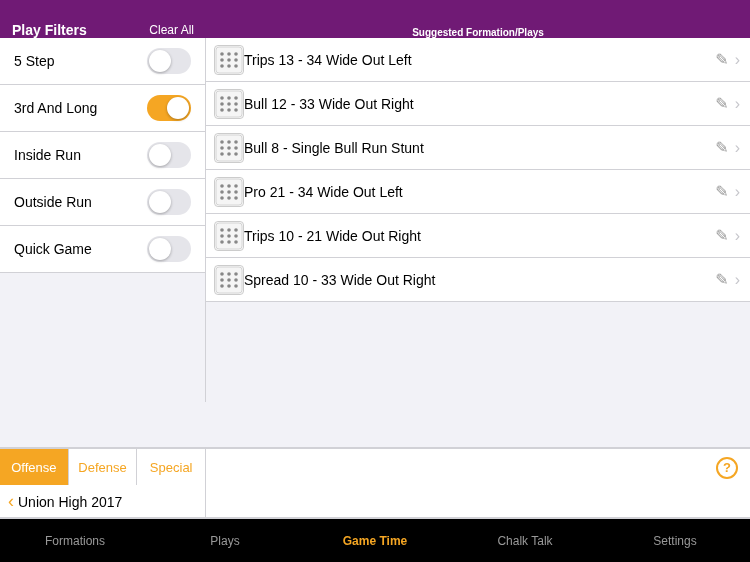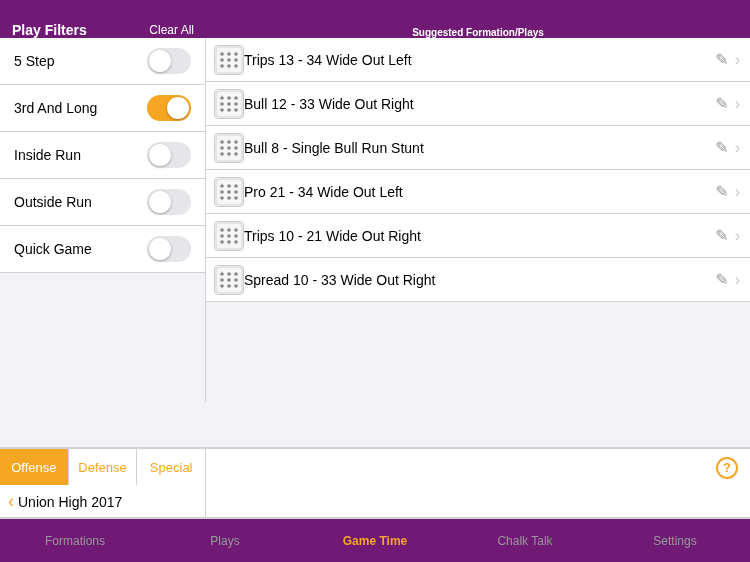--- a/index.html
+++ b/index.html
@@ -219,21 +219,21 @@
       color: white;
     }
     .category-tab.inactive {
       background: white;
       color: #f5a623;
     }
 
     
     .bottom-nav {
       height: 44px;
-      background: #701a75;
+      background: #000000;
       border-top: 1px solid #d1d1d6;
       display: flex;
       align-items: center;
     }
     .nav-item {
       flex: 1;
       display: flex;
       align-items: center;
       justify-content: center;
       height: 100%;

